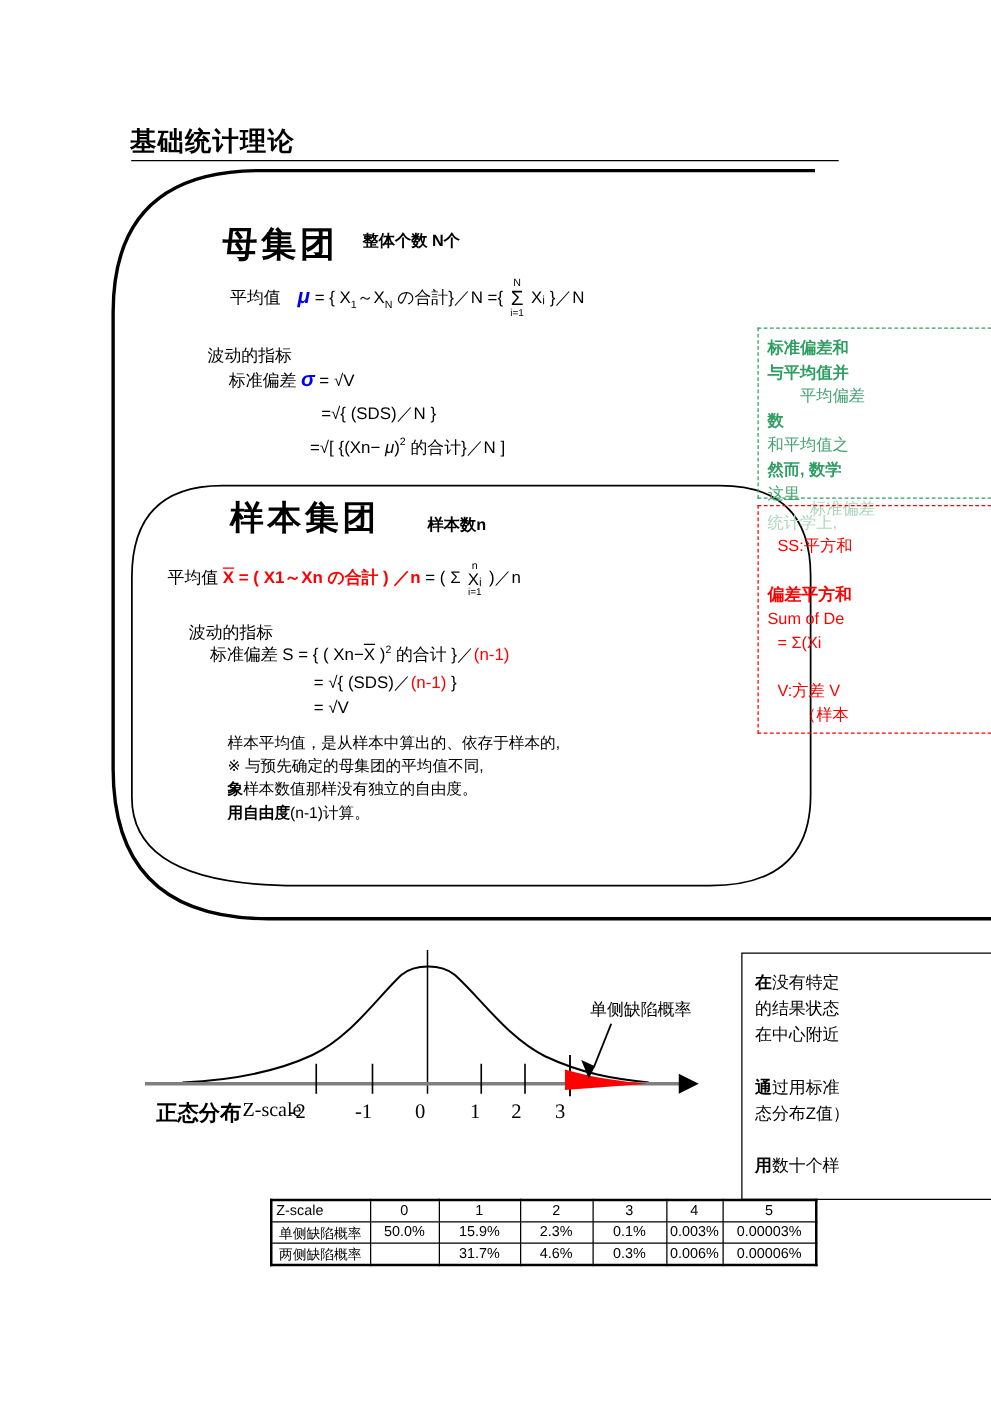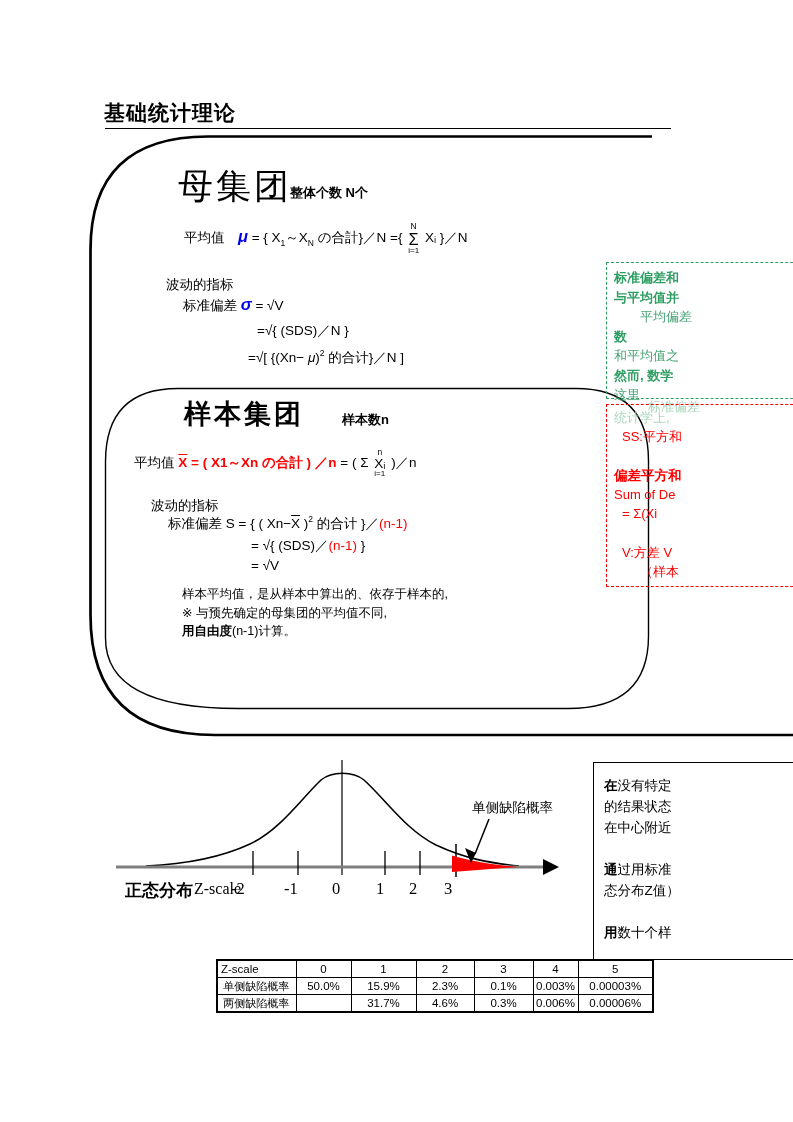--- a/index.html
+++ b/index.html
@@ -8,21 +8,21 @@
     font-family:"Liberation Sans","DejaVu Sans",sans-serif;color:#000;
   }
   .abs{position:absolute;white-space:nowrap;margin-left:28px;}
   
   .page-title{left:76px;top:99px;font-size:21px;font-weight:bold;letter-spacing:1px;}
   .title-rule{left:77px;top:128px;width:566px;height:0;border-top:1.8px solid #000;}
   
   .shape-layer{position:absolute;left:0;top:0;z-index:1;}
   .txt{z-index:2;}
   
-  .h-pop{left:150px;top:163px;font-size:35px;font-weight:normal;letter-spacing:3px;}
+  .h-pop{left:150px;top:177px;font-size:28px;font-weight:bold;letter-spacing:3px;}
   .h-samp{left:156px;top:396px;font-size:27px;font-weight:bold;letter-spacing:3px;}
   .count-lbl{font-size:13px;font-weight:600;}
   
   .f{position:absolute;white-space:nowrap;font-size:13.5px;z-index:2;}
   .b{font-weight:bold;}
   .i{font-style:italic;}
   .red{color:#ff0000;}
   .blue{color:#0000ee;}
   .big{font-size:16.5px;}
   .sub{font-size:8.5px;vertical-align:-4px;}
@@ -112,20 +112,21 @@
       <span>Xᵢ</span>
       <span class="sb">i=1</span>
     </span><span> )／n</span></div>
 <div class="f" style="left:151px;top:497px;">波动的指标</div>
 <div class="f" style="left:168px;top:514px;"><span>标准偏差 S = { ( Xn−</span><span class="ov">X</span><span> )</span><span class="sup">2</span><span> 的合计 }／</span><span class="red">(n-1)</span></div>
 <div class="f" style="left:251px;top:537px;"><span>= √{ (SDS)／</span><span class="red">(n-1)</span><span> }</span></div>
 <div class="f" style="left:251px;top:558px;"><span>= √V</span></div>
 <div class="abs note txt">
     <div class="ln">样本平均值，是从样本中算出的、依存于样本的,</div>
     <div class="ln">※ 与预先确定的母集团的平均值不同,</div>
+    <div class="ln"><span class="b">象</span><span>样本数值那样没有独立的自由度。</span></div>
     <div class="ln"><span class="b">用自由度</span><span>(n-1)计算。</span></div>
   </div>
 
 <div class="abs gbox txt">
     <div class="ln gb">标准偏差和</div>
     <div class="ln gb">与平均值并</div>
     <div class="ln gn ind1">平均偏差</div>
     <div class="ln gb">数</div>
     <div class="ln gn">和平均值之</div>
     <div class="ln gb">然而, 数学</div>

